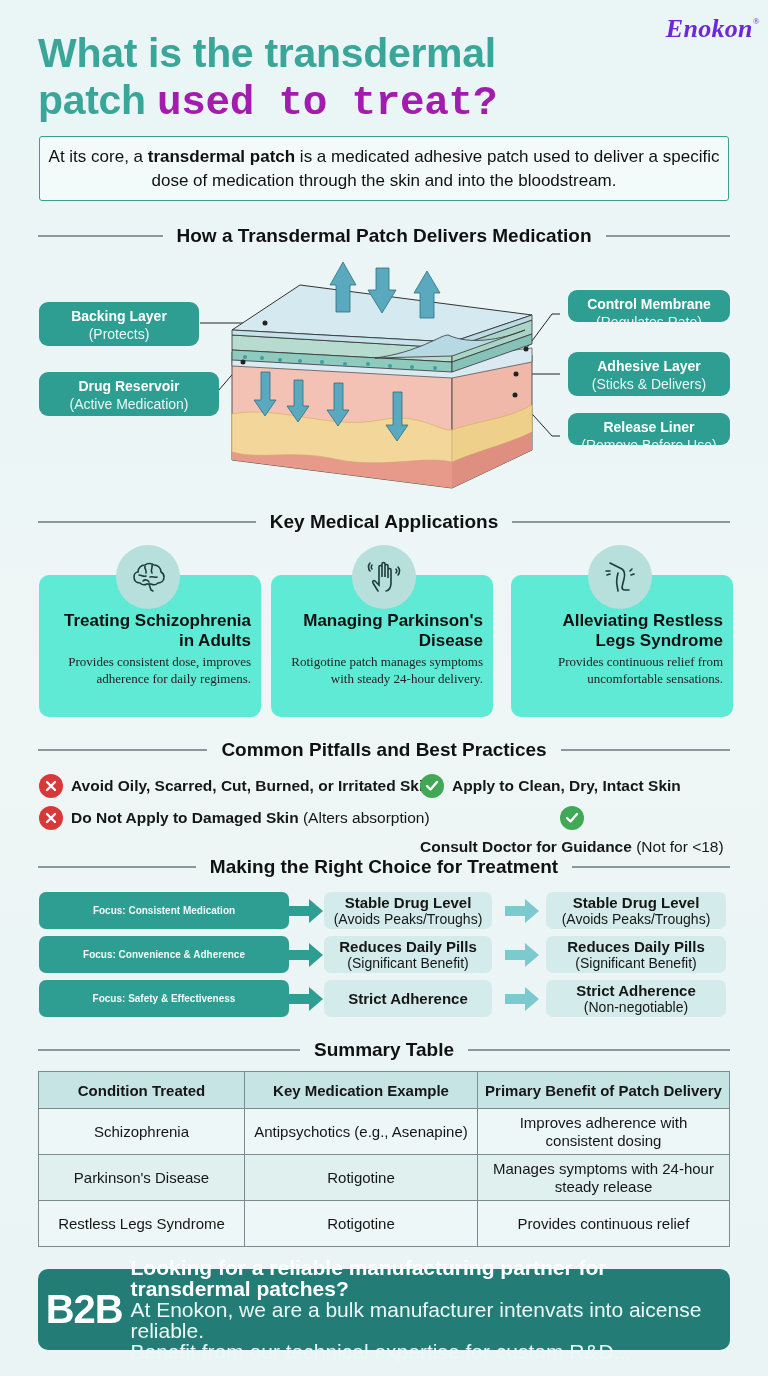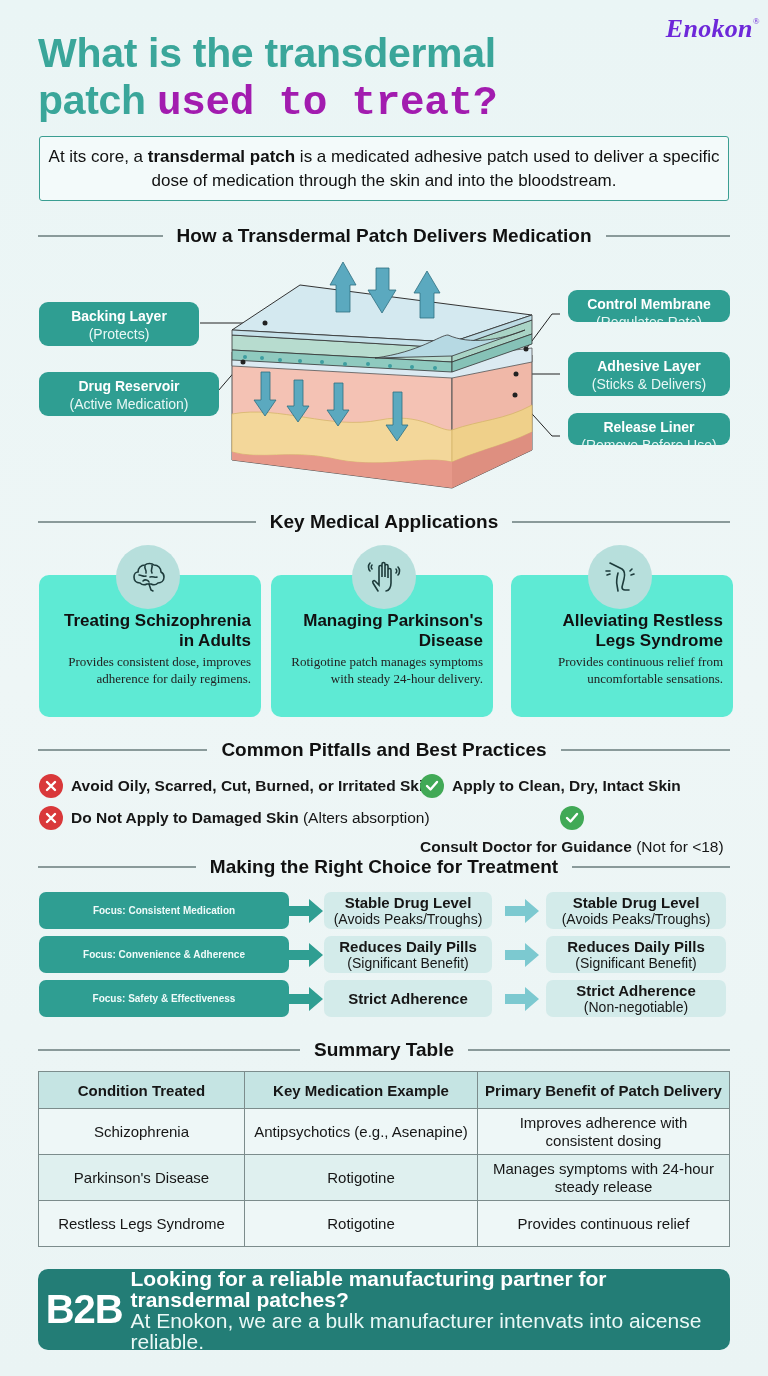--- a/index.html
+++ b/index.html
@@ -389,14 +389,15 @@
       <td>Provides continuous relief</td>
     </tr>
   </tbody>
 </table>
 
 <div class="abs b2b">
   <div class="b2b-tag">B2B</div>
   <div class="b2b-text">
     <span class="b2b-head">Looking for a reliable manufacturing partner for transdermal patches?</span>
     <span class="b2b-line">At Enokon, we are a bulk manufacturer intenvats into aicense reliable.</span>
+    <span class="b2b-line">Benefit from our technical expertise for custom R&amp;D...</span>
   </div>
 </div>
 
 </body></html>

